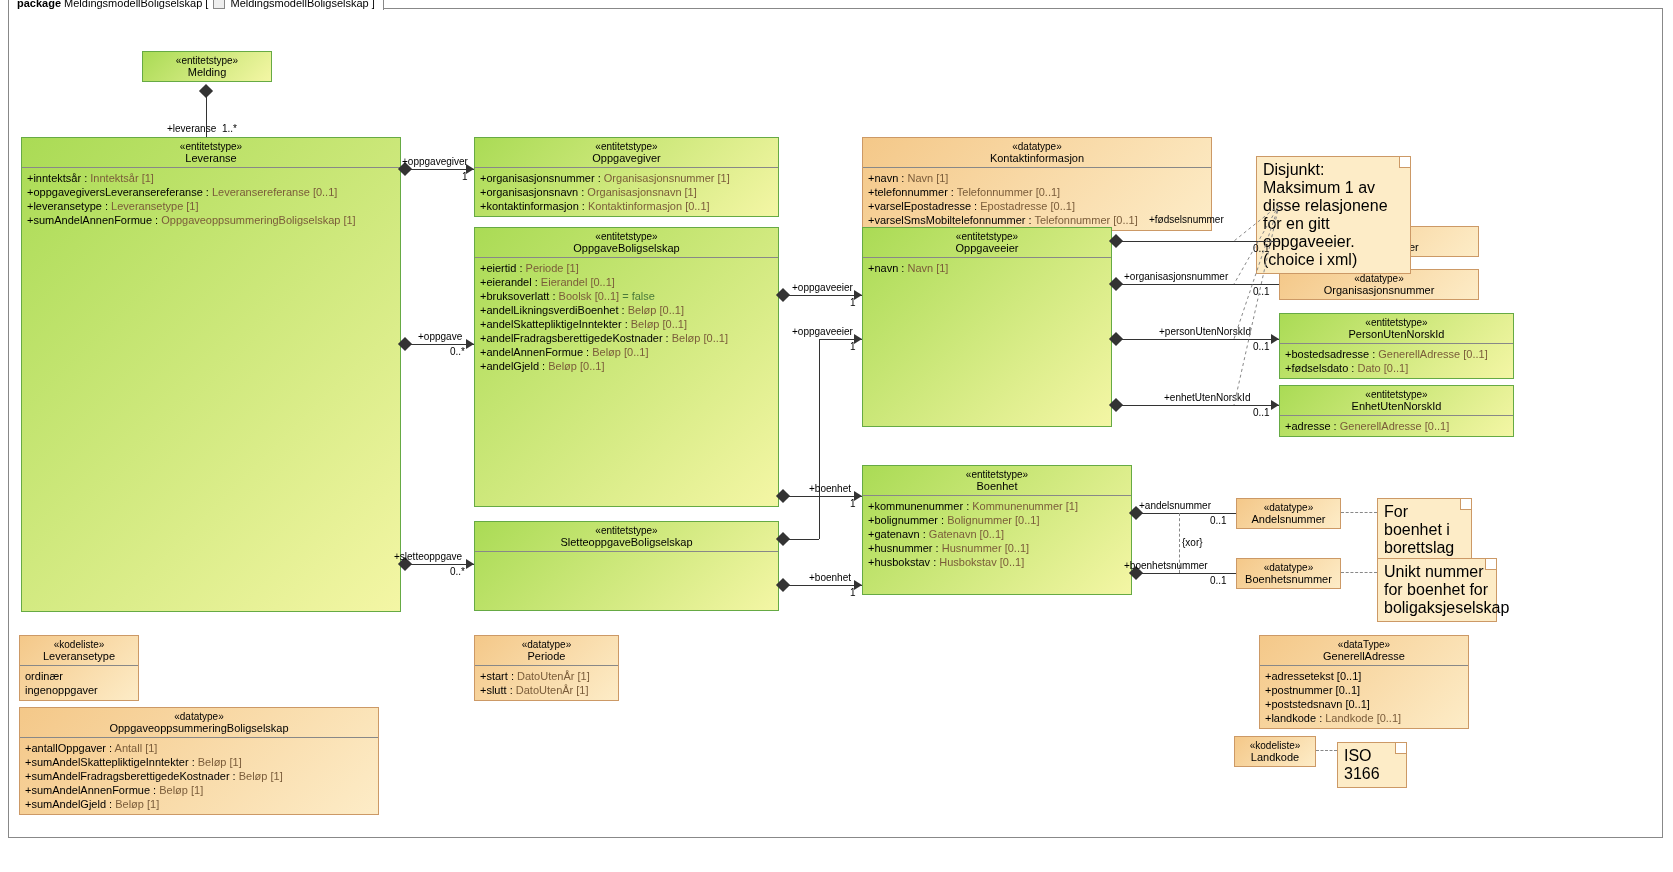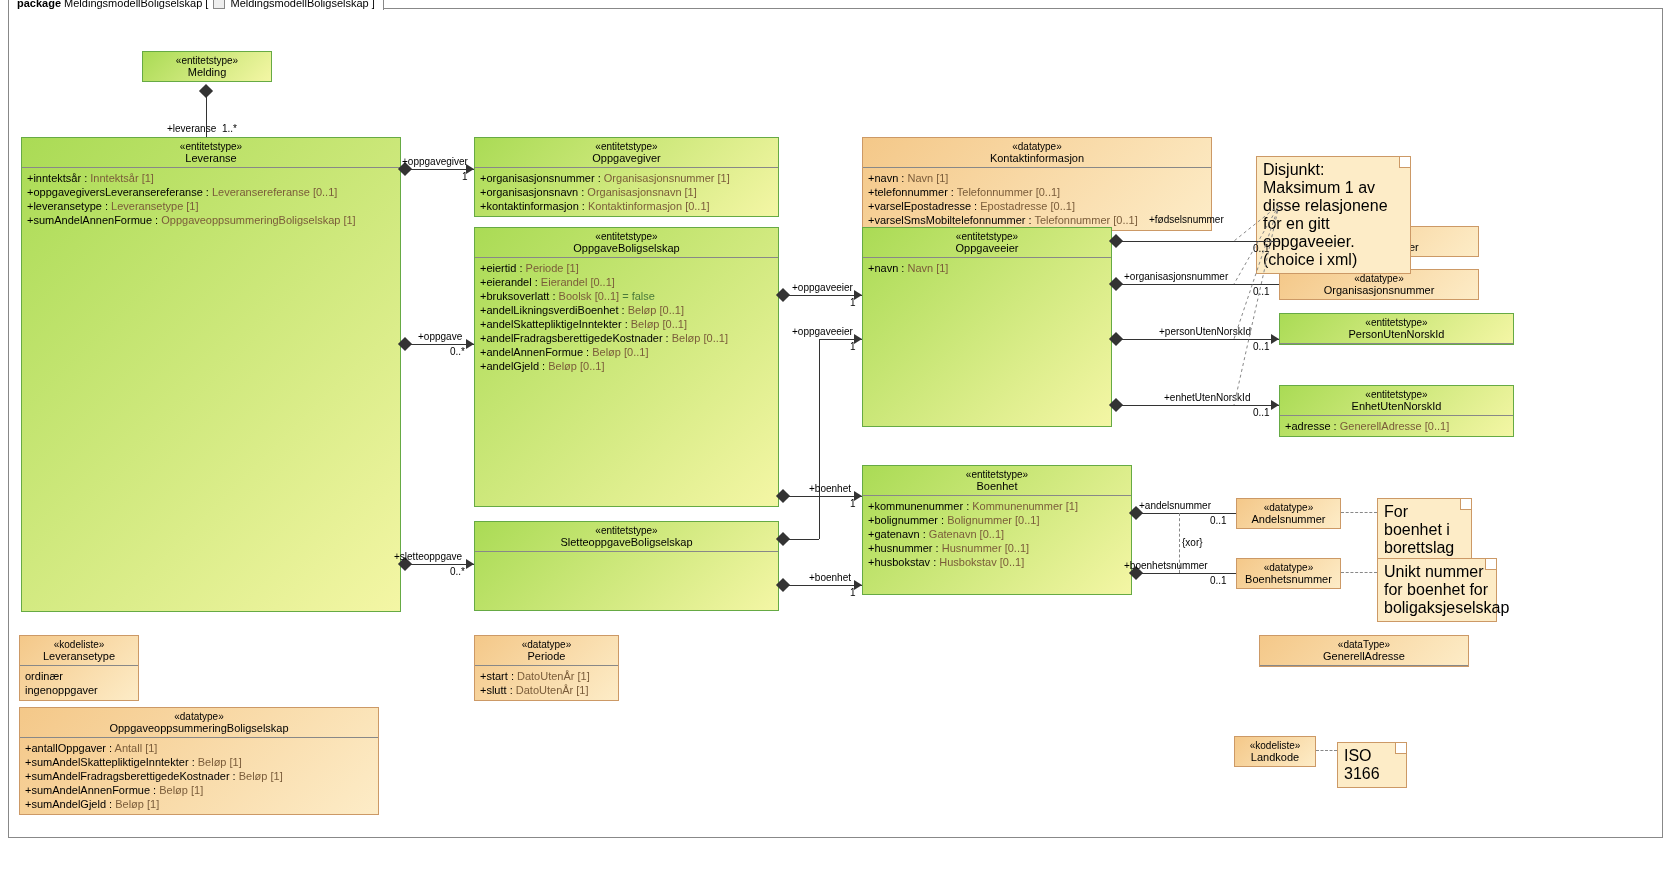--- a/index.html
+++ b/index.html
@@ -128,20 +128,24 @@
       <span class="stereo">«datatype»</span>
       <span class="cname">Organisasjonsnummer</span>
     </div>
   </div>
 
   <div class="box" style="left:1270px; top:304px; width:235px;">
     <div class="box-head">
       <span class="stereo">«entitetstype»</span>
       <span class="cname">PersonUtenNorskId</span>
     </div>
+    <div class="box-body">
+      <div class="attr"><span>+bostedsadresse</span> : <span class="atype">GenerellAdresse [0..1]</span></div>
+      <div class="attr"><span>+fødselsdato</span> : <span class="atype">Dato [0..1]</span></div>
+    </div>
   </div>
 
   <div class="box" style="left:1270px; top:376px; width:235px;">
     <div class="box-head">
       <span class="stereo">«entitetstype»</span>
       <span class="cname">EnhetUtenNorskId</span>
     </div>
     <div class="box-body">
       <div class="attr"><span>+adresse</span> : <span class="atype">GenerellAdresse [0..1]</span></div>
     </div>
@@ -216,20 +220,26 @@
       <div class="attr"><span>+sumAndelFradragsberettigedeKostnader</span> : <span class="atype">Beløp [1]</span></div>
       <div class="attr"><span>+sumAndelAnnenFormue</span> : <span class="atype">Beløp [1]</span></div>
       <div class="attr"><span>+sumAndelGjeld</span> : <span class="atype">Beløp [1]</span></div>
     </div>
   </div>
 
   <div class="box box-orange" style="left:1250px; top:626px; width:210px;">
     <div class="box-head">
       <span class="stereo">«dataType»</span>
       <span class="cname">GenerellAdresse</span>
+    </div>
+    <div class="box-body">
+      <div class="attr">+adressetekst [0..1]</div>
+      <div class="attr">+postnummer [0..1]</div>
+      <div class="attr">+poststedsnavn [0..1]</div>
+      <div class="attr"><span>+landkode</span> : <span class="atype">Landkode [0..1]</span></div>
     </div>
   </div>
 
   <div class="box box-orange" style="left:1225px; top:727px; width:82px;">
     <div class="box-head no-border">
       <span class="stereo">«kodeliste»</span>
       <span class="cname">Landkode</span>
     </div>
   </div>
 

